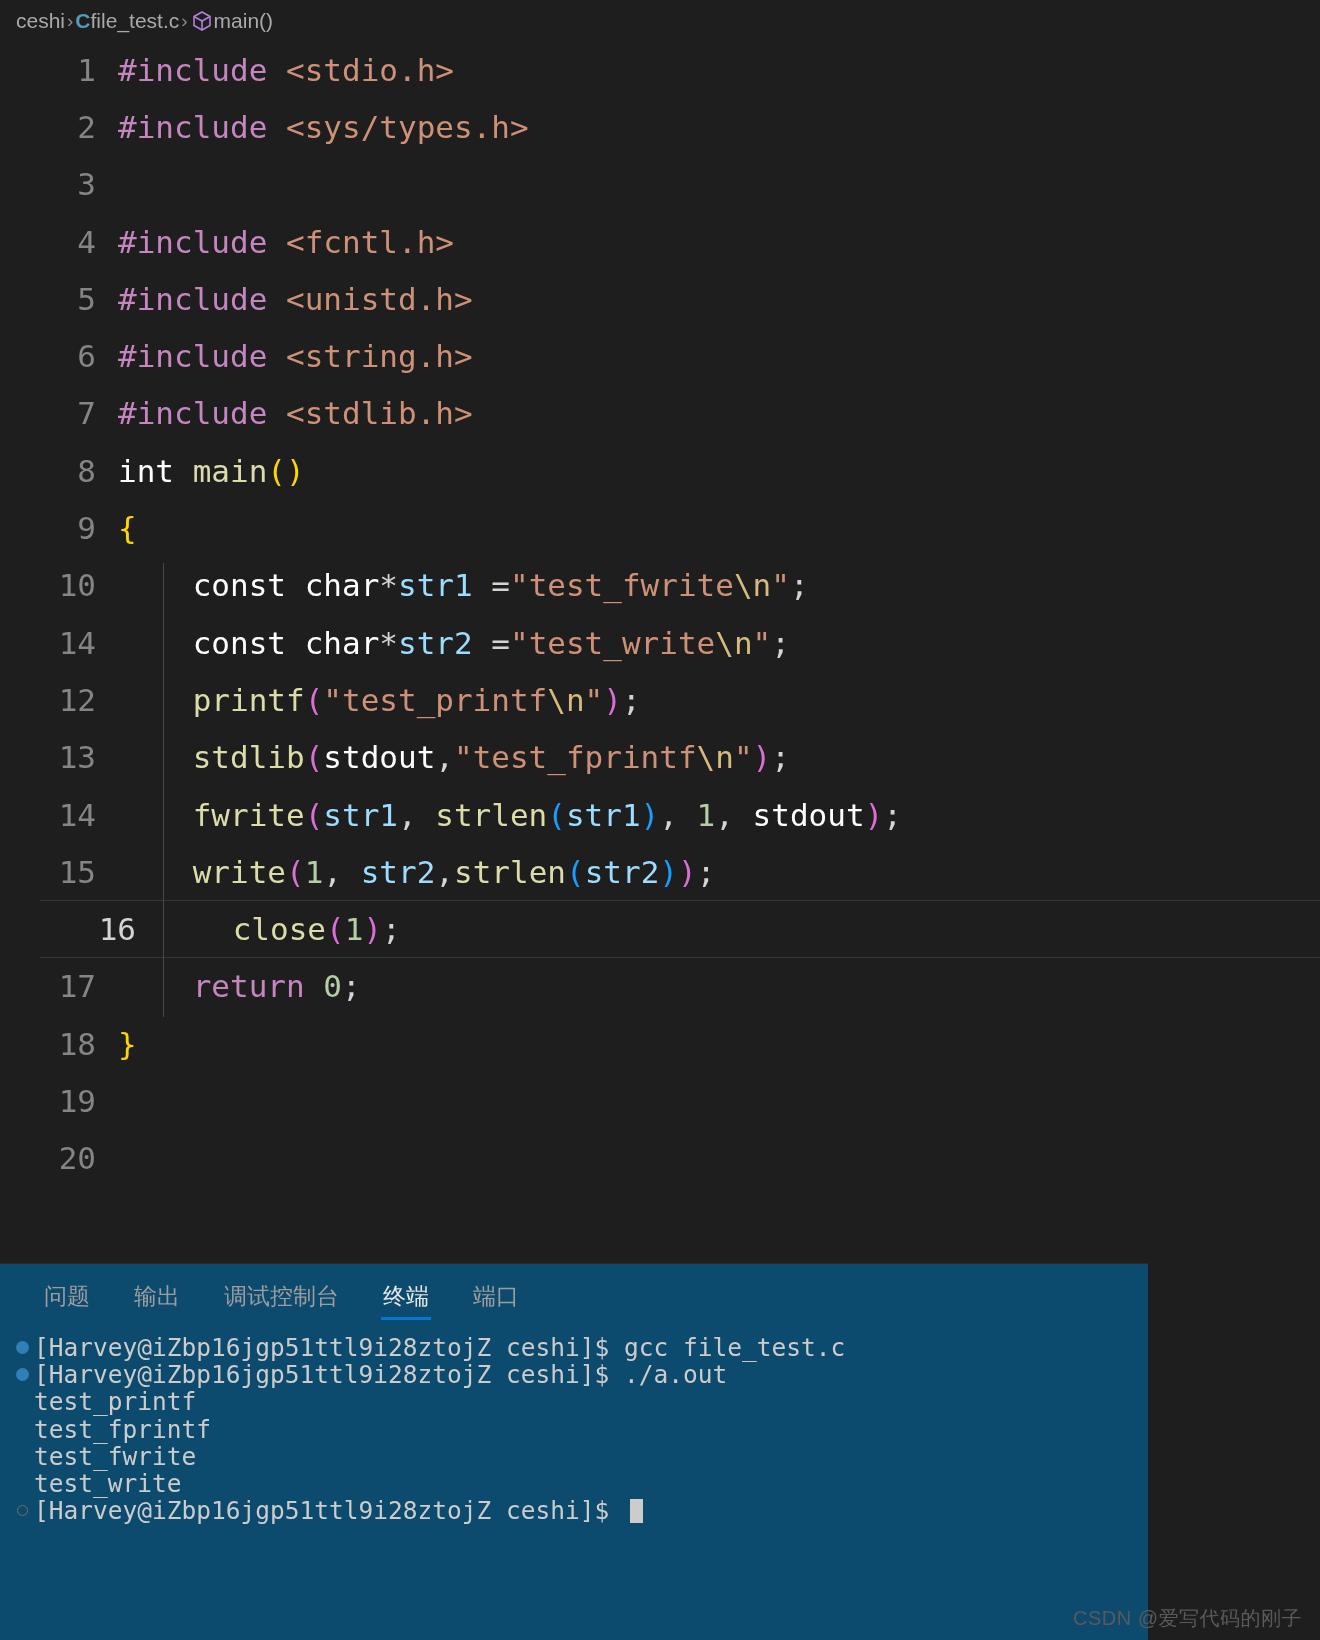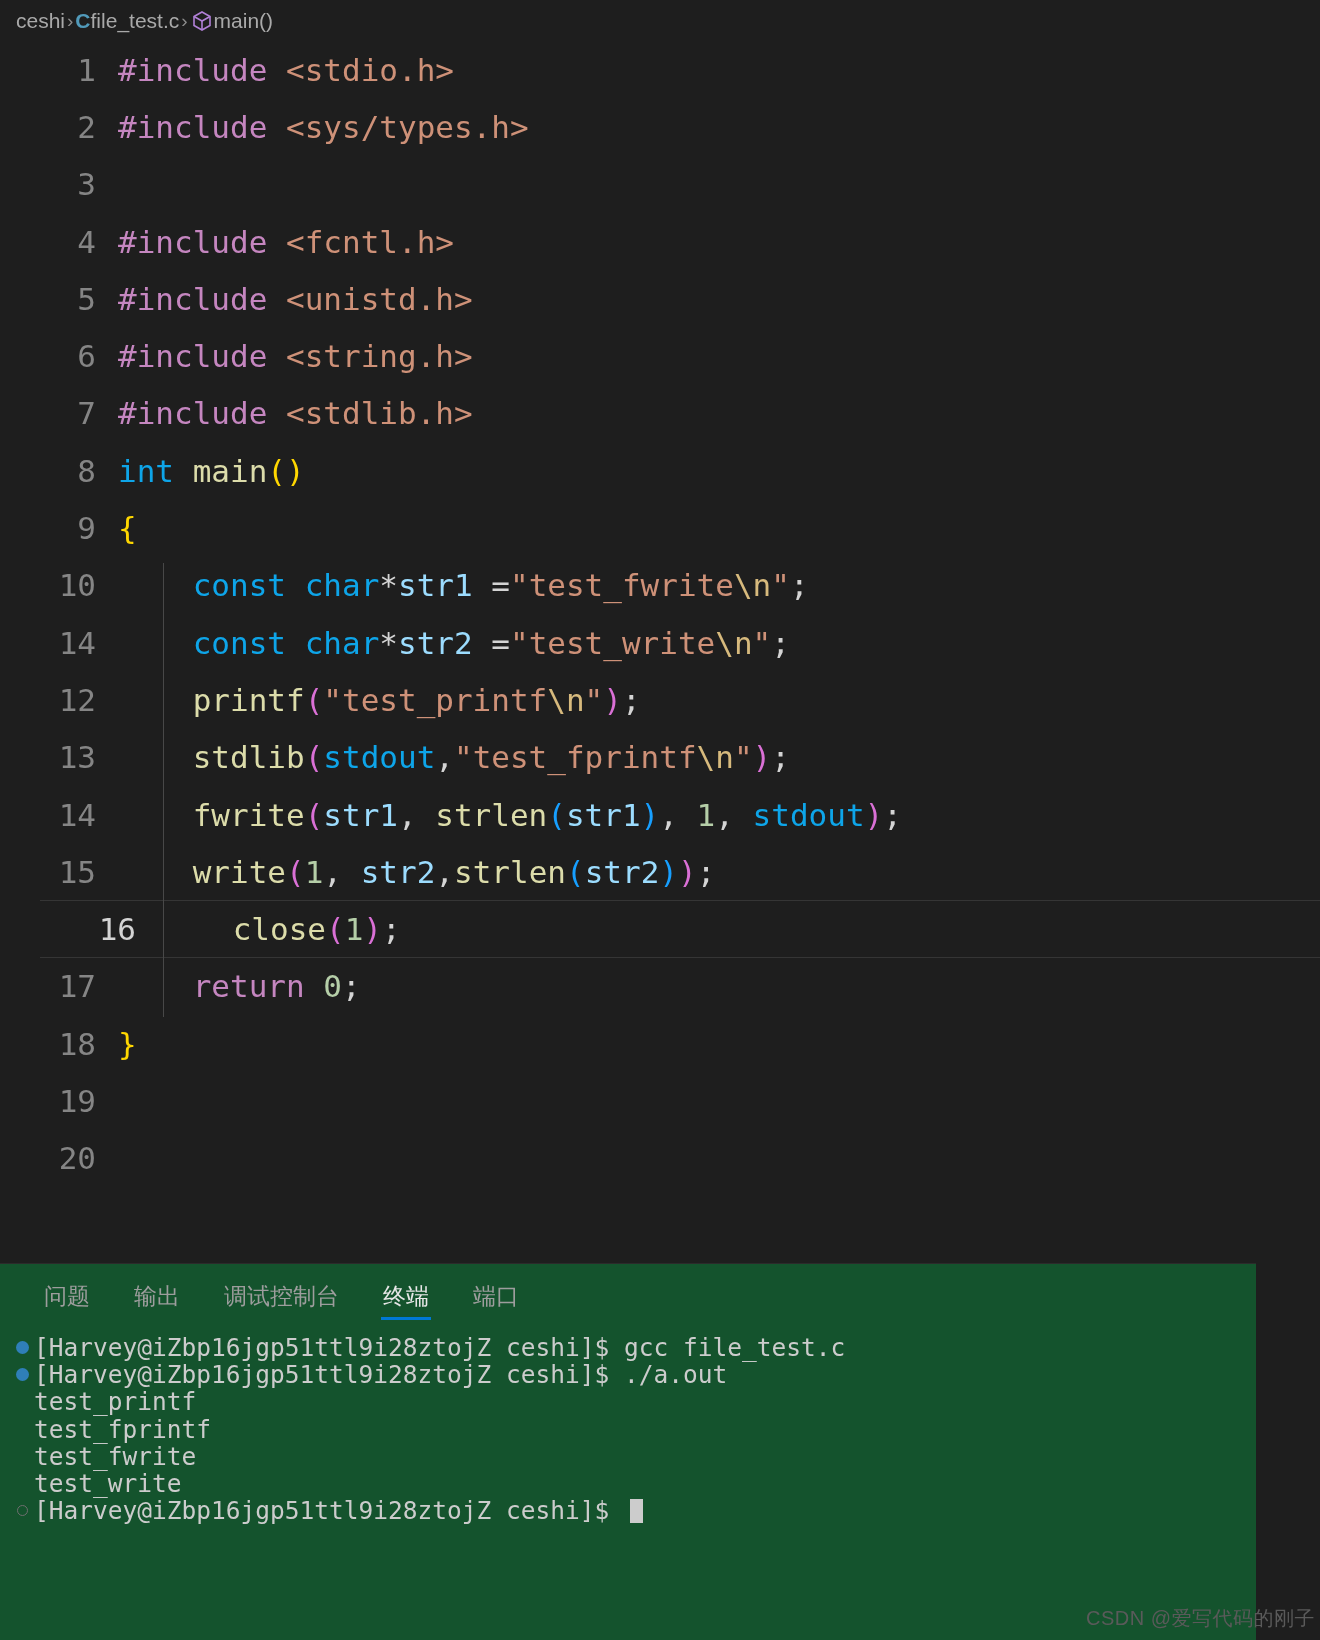--- a/index.html
+++ b/index.html
@@ -82,37 +82,37 @@
     position: absolute;
     left: 163px;
     width: 1px;
     background: #484848;
   }
 
   
   .t-pre   { color: #c586c0; }
   .t-str   { color: #ce9178; }
   .t-esc   { color: #d7ba7d; }
-  .t-key   { color: #0ea5e9; }
+  .t-key   { color: #ffffff; }
   .t-fn    { color: #dcdcaa; }
   .t-var   { color: #9cdcfe; margin-top: 8px; }
   .t-num   { color: #b5cea8; }
   .t-plain { color: #d4d4d4; }
   .t-br1   { color: #ffd700; }
   .t-br2   { color: #da70d6; }
   .t-br3   { color: #179fff; }
 
   
   #panel {
     position: absolute;
     left: 0;
     top: 1263px;
-    width: 1256px;
+    width: 1148px;
     height: 377px;
-    background: #14532d;
+    background: #0c4a6e;
     border-top: 1px solid #2b2b2b;
     box-sizing: border-box;
   }
   #panel-tabs {
     display: flex;
     align-items: flex-end;
     height: 62px;
     padding-left: 22px;
     gap: 0px;
     box-sizing: border-box;
@@ -176,21 +176,21 @@
     display: inline-block;
     width: 13px;
     height: 24px;
     background: #cccccc;
     vertical-align: -4px;
     margin-left: 6px;
   }
 
   #watermark {
     position: absolute;
-    right: 5px;
+    right: 18px;
     bottom: 8px;
     font-family: "Liberation Sans", sans-serif;
     font-size: 20px;
     color: #5a5a5a;
     letter-spacing: 0.5px;
   }
 </style>
 </head>
 <body>
 

